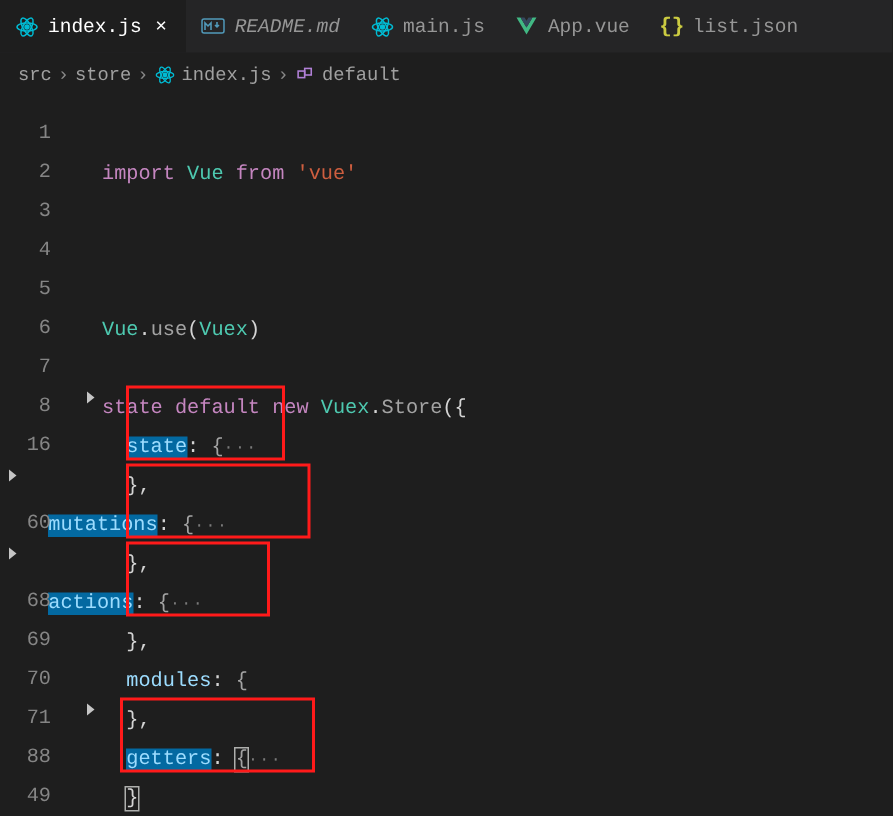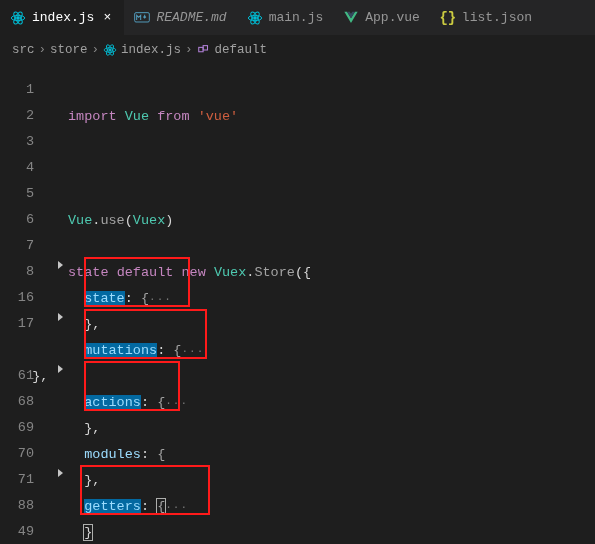--- a/index.html
+++ b/index.html
@@ -148,34 +148,33 @@
         </svg>
       </div>
       <div class="code"><span>  </span><span class="var sel">state</span><span class="punct">:</span><span> </span><span class="fn">{</span><span class="ellip">···</span></div>
     </div>
     <div class="line">
       <div class="gutter">16</div>
       <div class="fold-col"></div>
       <div class="code"><span>  </span><span class="punct">},</span></div>
     </div>
     <div class="line">
-      <div class="gutter">17</div>
       <div class="fold-col">
         <svg viewBox="0 0 12 12">
           <path d="M4 2l5 4-5 4z" fill="#c5c5c5"></path>
         </svg>
       </div>
       <div class="code"><span>  </span><span class="var sel">mutations</span><span class="punct">:</span><span> </span><span class="fn">{</span><span class="ellip">···</span></div>
     </div>
     <div class="line">
-      <div class="fold-col"></div>
-      <div class="code"><span>  </span><span class="punct">},</span></div>
-    </div>
-    <div class="line">
-      <div class="gutter">61</div>
+      <div class="gutter">60</div>
+      <div class="fold-col"></div>
+      <div class="code"><span>  </span><span class="punct">},</span></div>
+    </div>
+    <div class="line">
       <div class="fold-col">
         <svg viewBox="0 0 12 12">
           <path d="M4 2l5 4-5 4z" fill="#c5c5c5"></path>
         </svg>
       </div>
       <div class="code"><span>  </span><span class="var sel">actions</span><span class="punct">:</span><span> </span><span class="fn">{</span><span class="ellip">···</span></div>
     </div>
     <div class="line">
       <div class="gutter">68</div>
       <div class="fold-col"></div>

